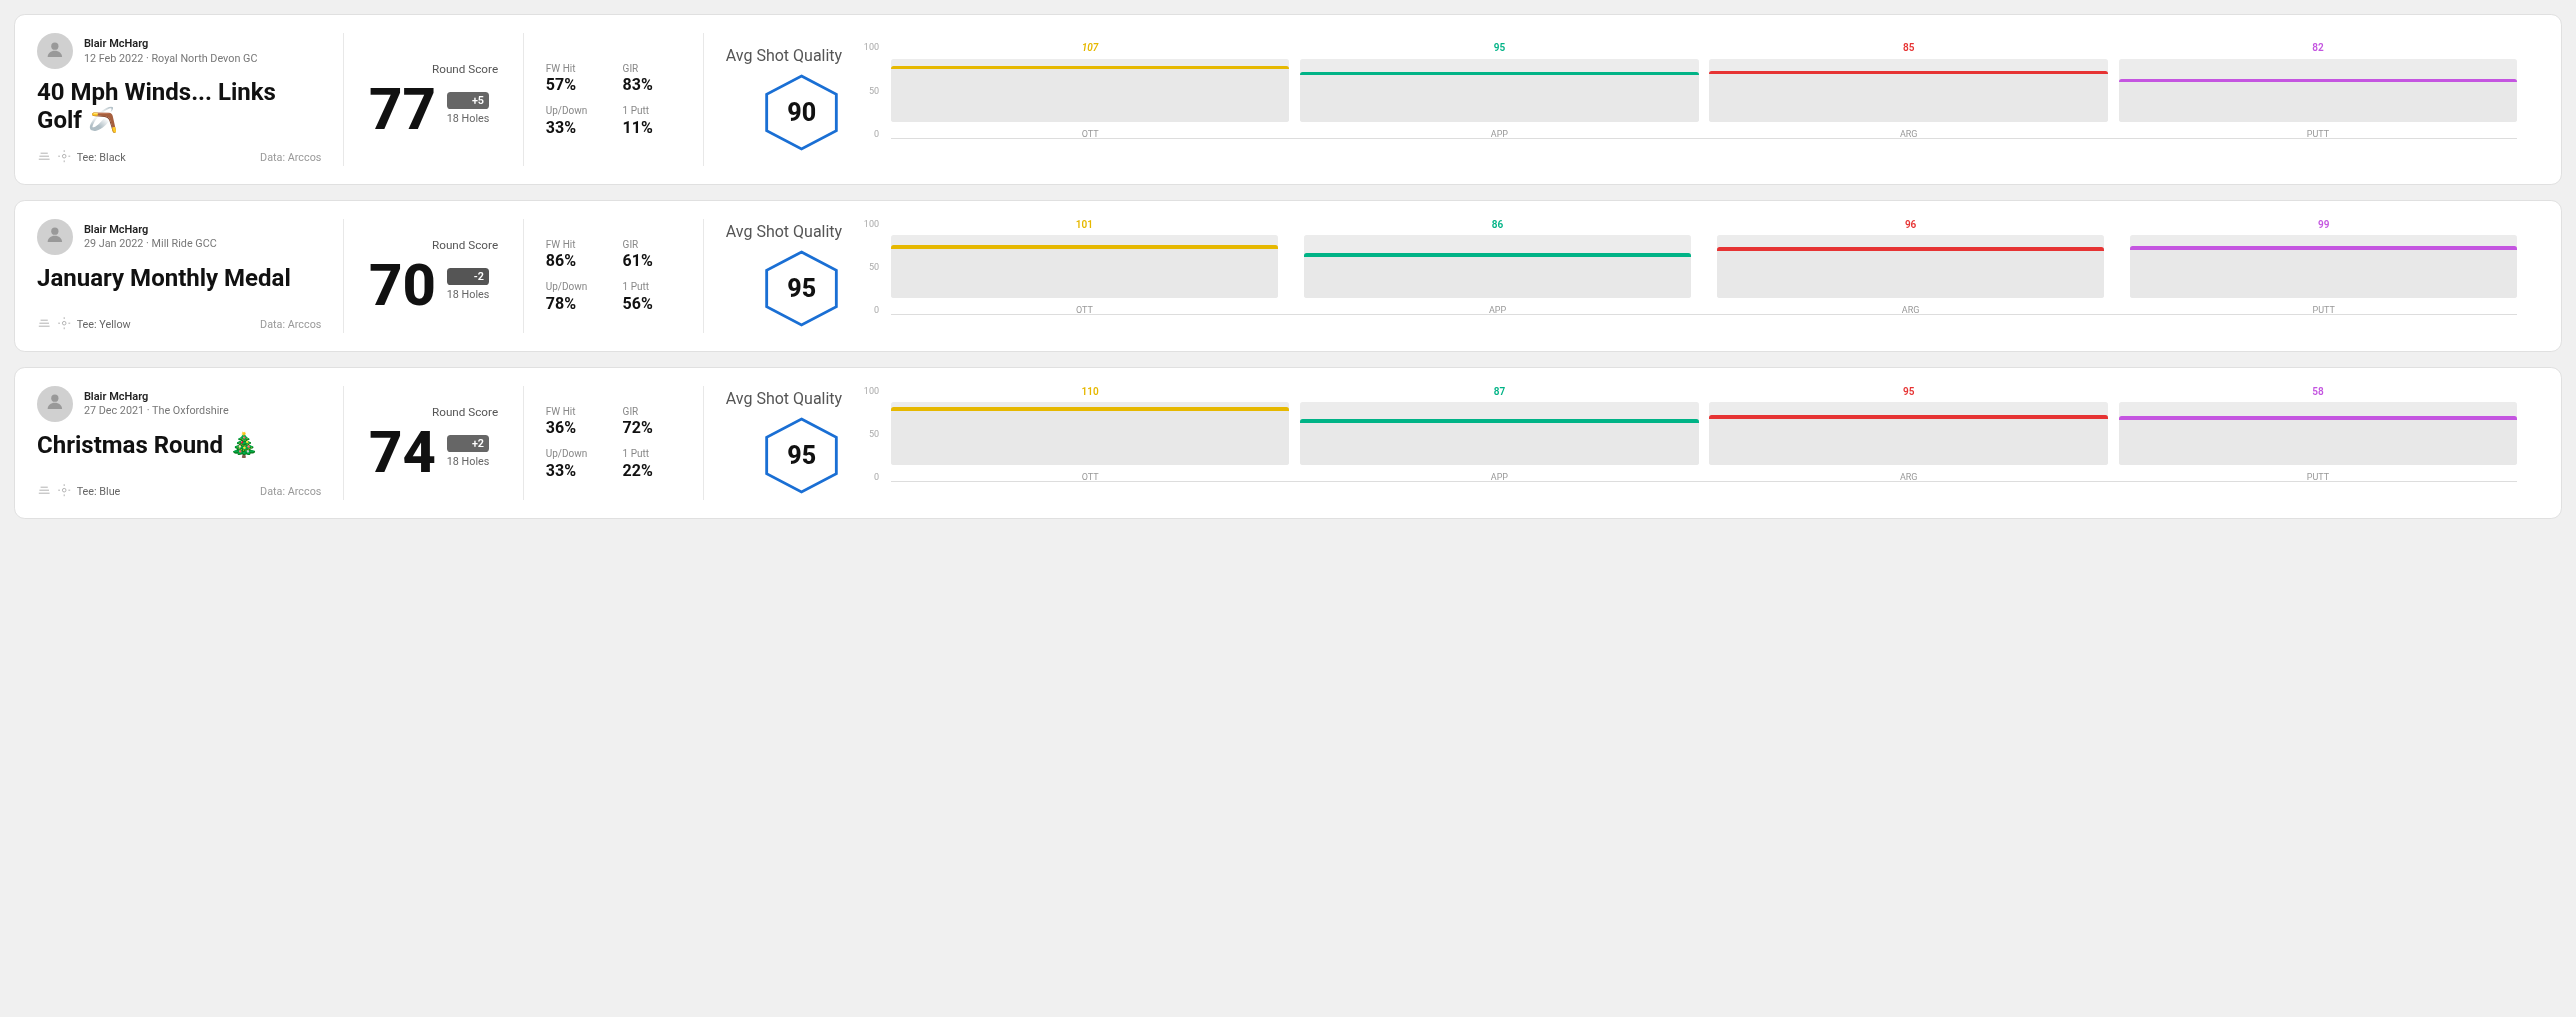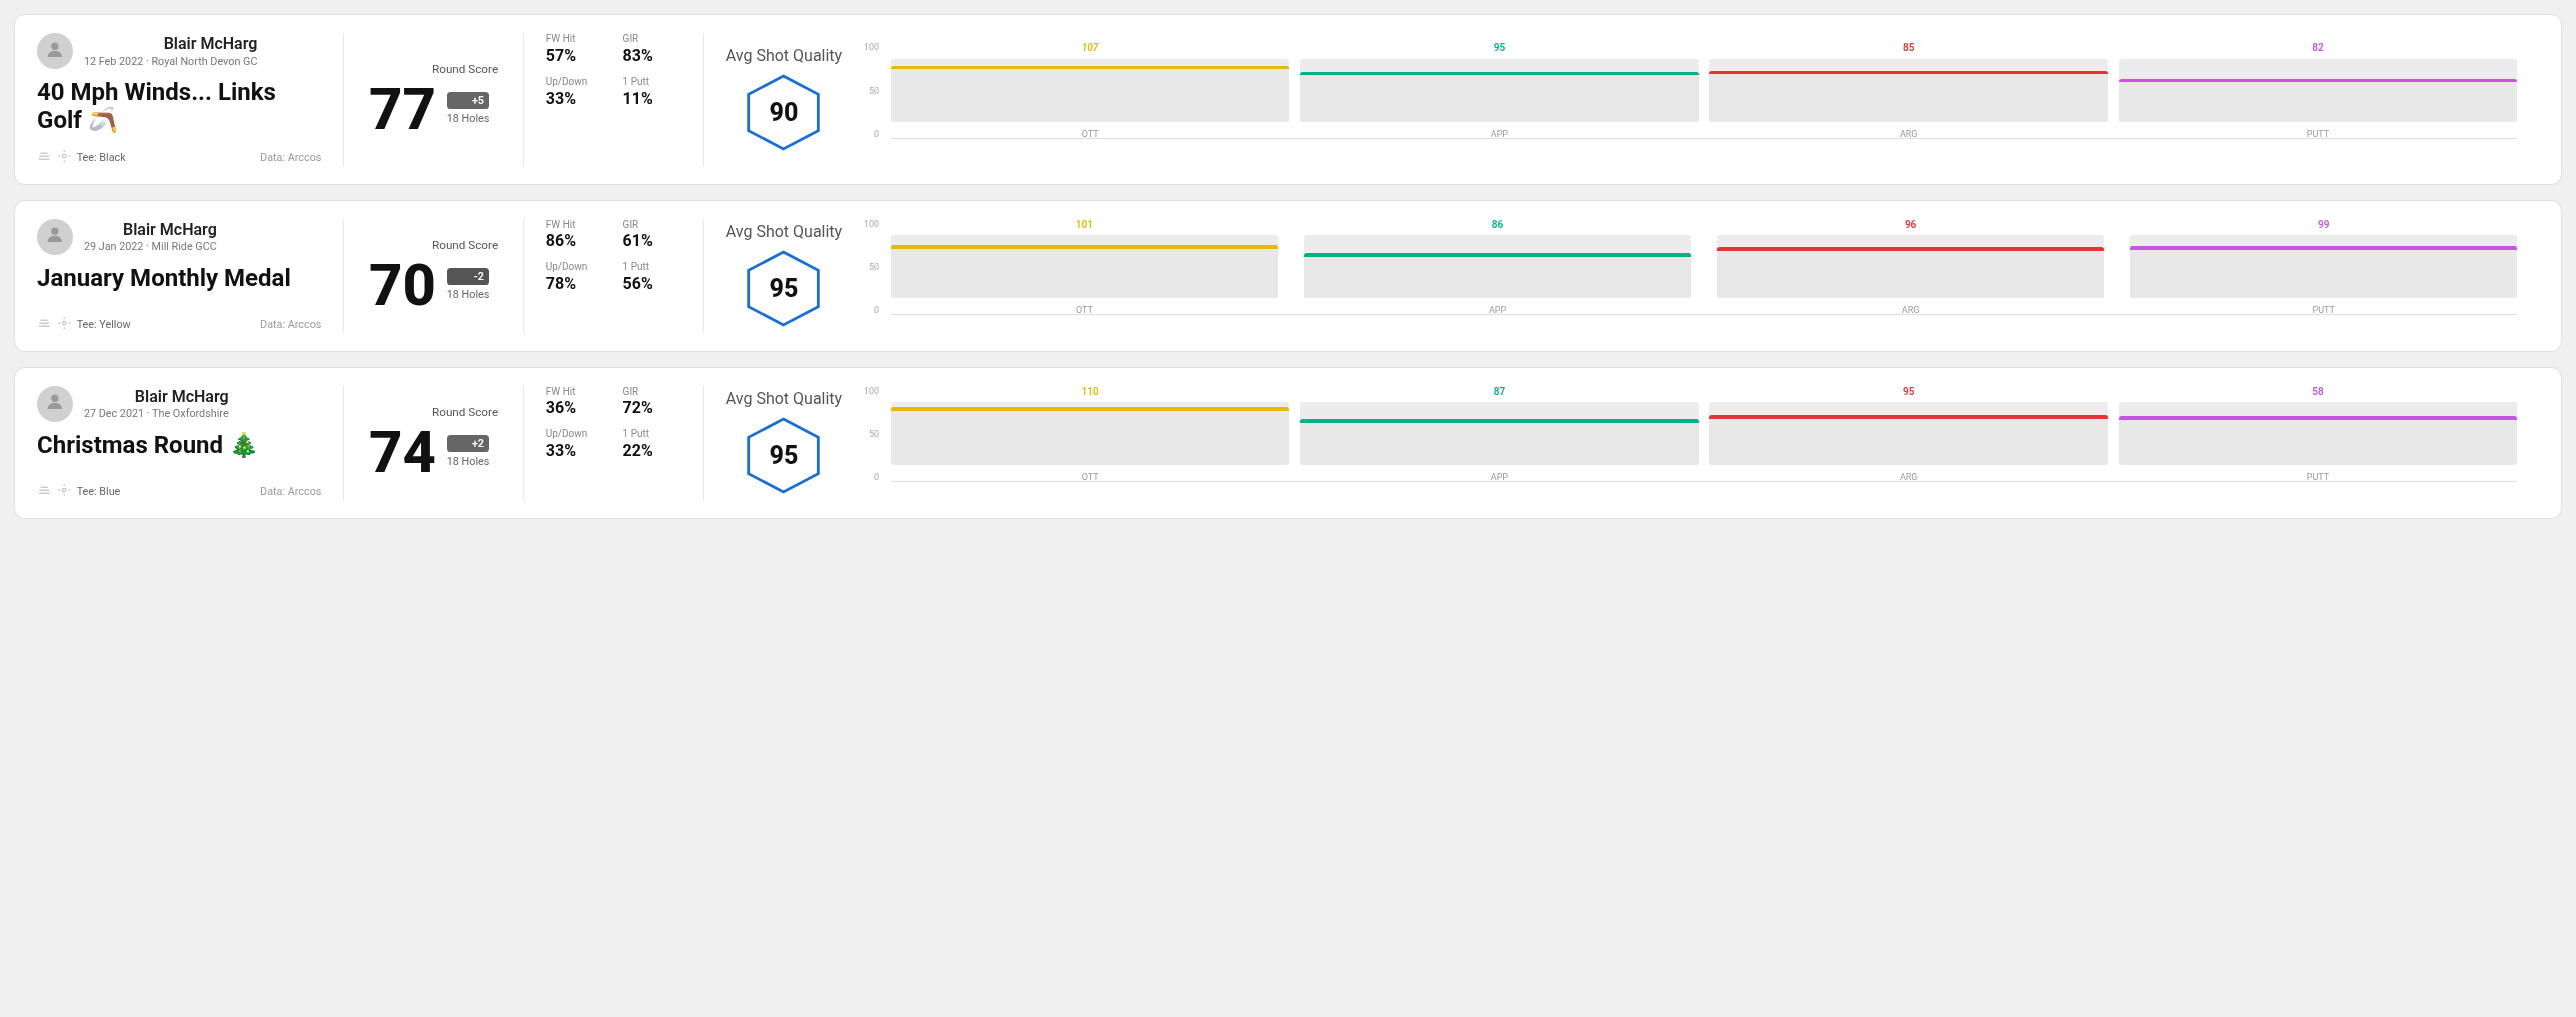--- a/index.html
+++ b/index.html
@@ -50,23 +50,22 @@
       flex-shrink: 0;
     }
 
     .avatar-icon {
       color: #888;
       font-size: 18px;
     }
 
     .user-details .name {
       font-weight: 600;
-      font-size: 16px;
+      font-size: 11px;
       color: #222;
-      text-align: right;
     }
 
     .user-details .date-course {
       font-size: 10.8px;
       color: #777;
       margin-top: 1.8px;
     }
 
     .round-title {
       font-size: 24px;
@@ -157,21 +156,21 @@
       color: #666;
     }
 
     
     .stats-section {
       width: 180px;
       flex-shrink: 0;
       padding: 0 21.7px;
       display: flex;
       flex-direction: column;
-      justify-content: flex-start;
+      justify-content: center;
       border-right: 0.9px solid #e8e8e8;
     }
 
     .stats-grid {
       display: grid;
       grid-template-columns: 1fr 1fr;
       gap: 10.8px 18px;
     }
 
     .stat-item {}
@@ -199,21 +198,21 @@
 
     .quality-label {
       font-size: 16px;
       color: #555;
       margin-bottom: 7.2px;
     }
 
     .hexagon-container {
       display: flex;
       flex-direction: column;
-      align-items: center;
+      align-items: flex-end;
     }
 
     .hexagon {
       width: 81px;
       height: 81px;
       position: relative;
       display: flex;
       align-items: center;
       justify-content: center;
     }

